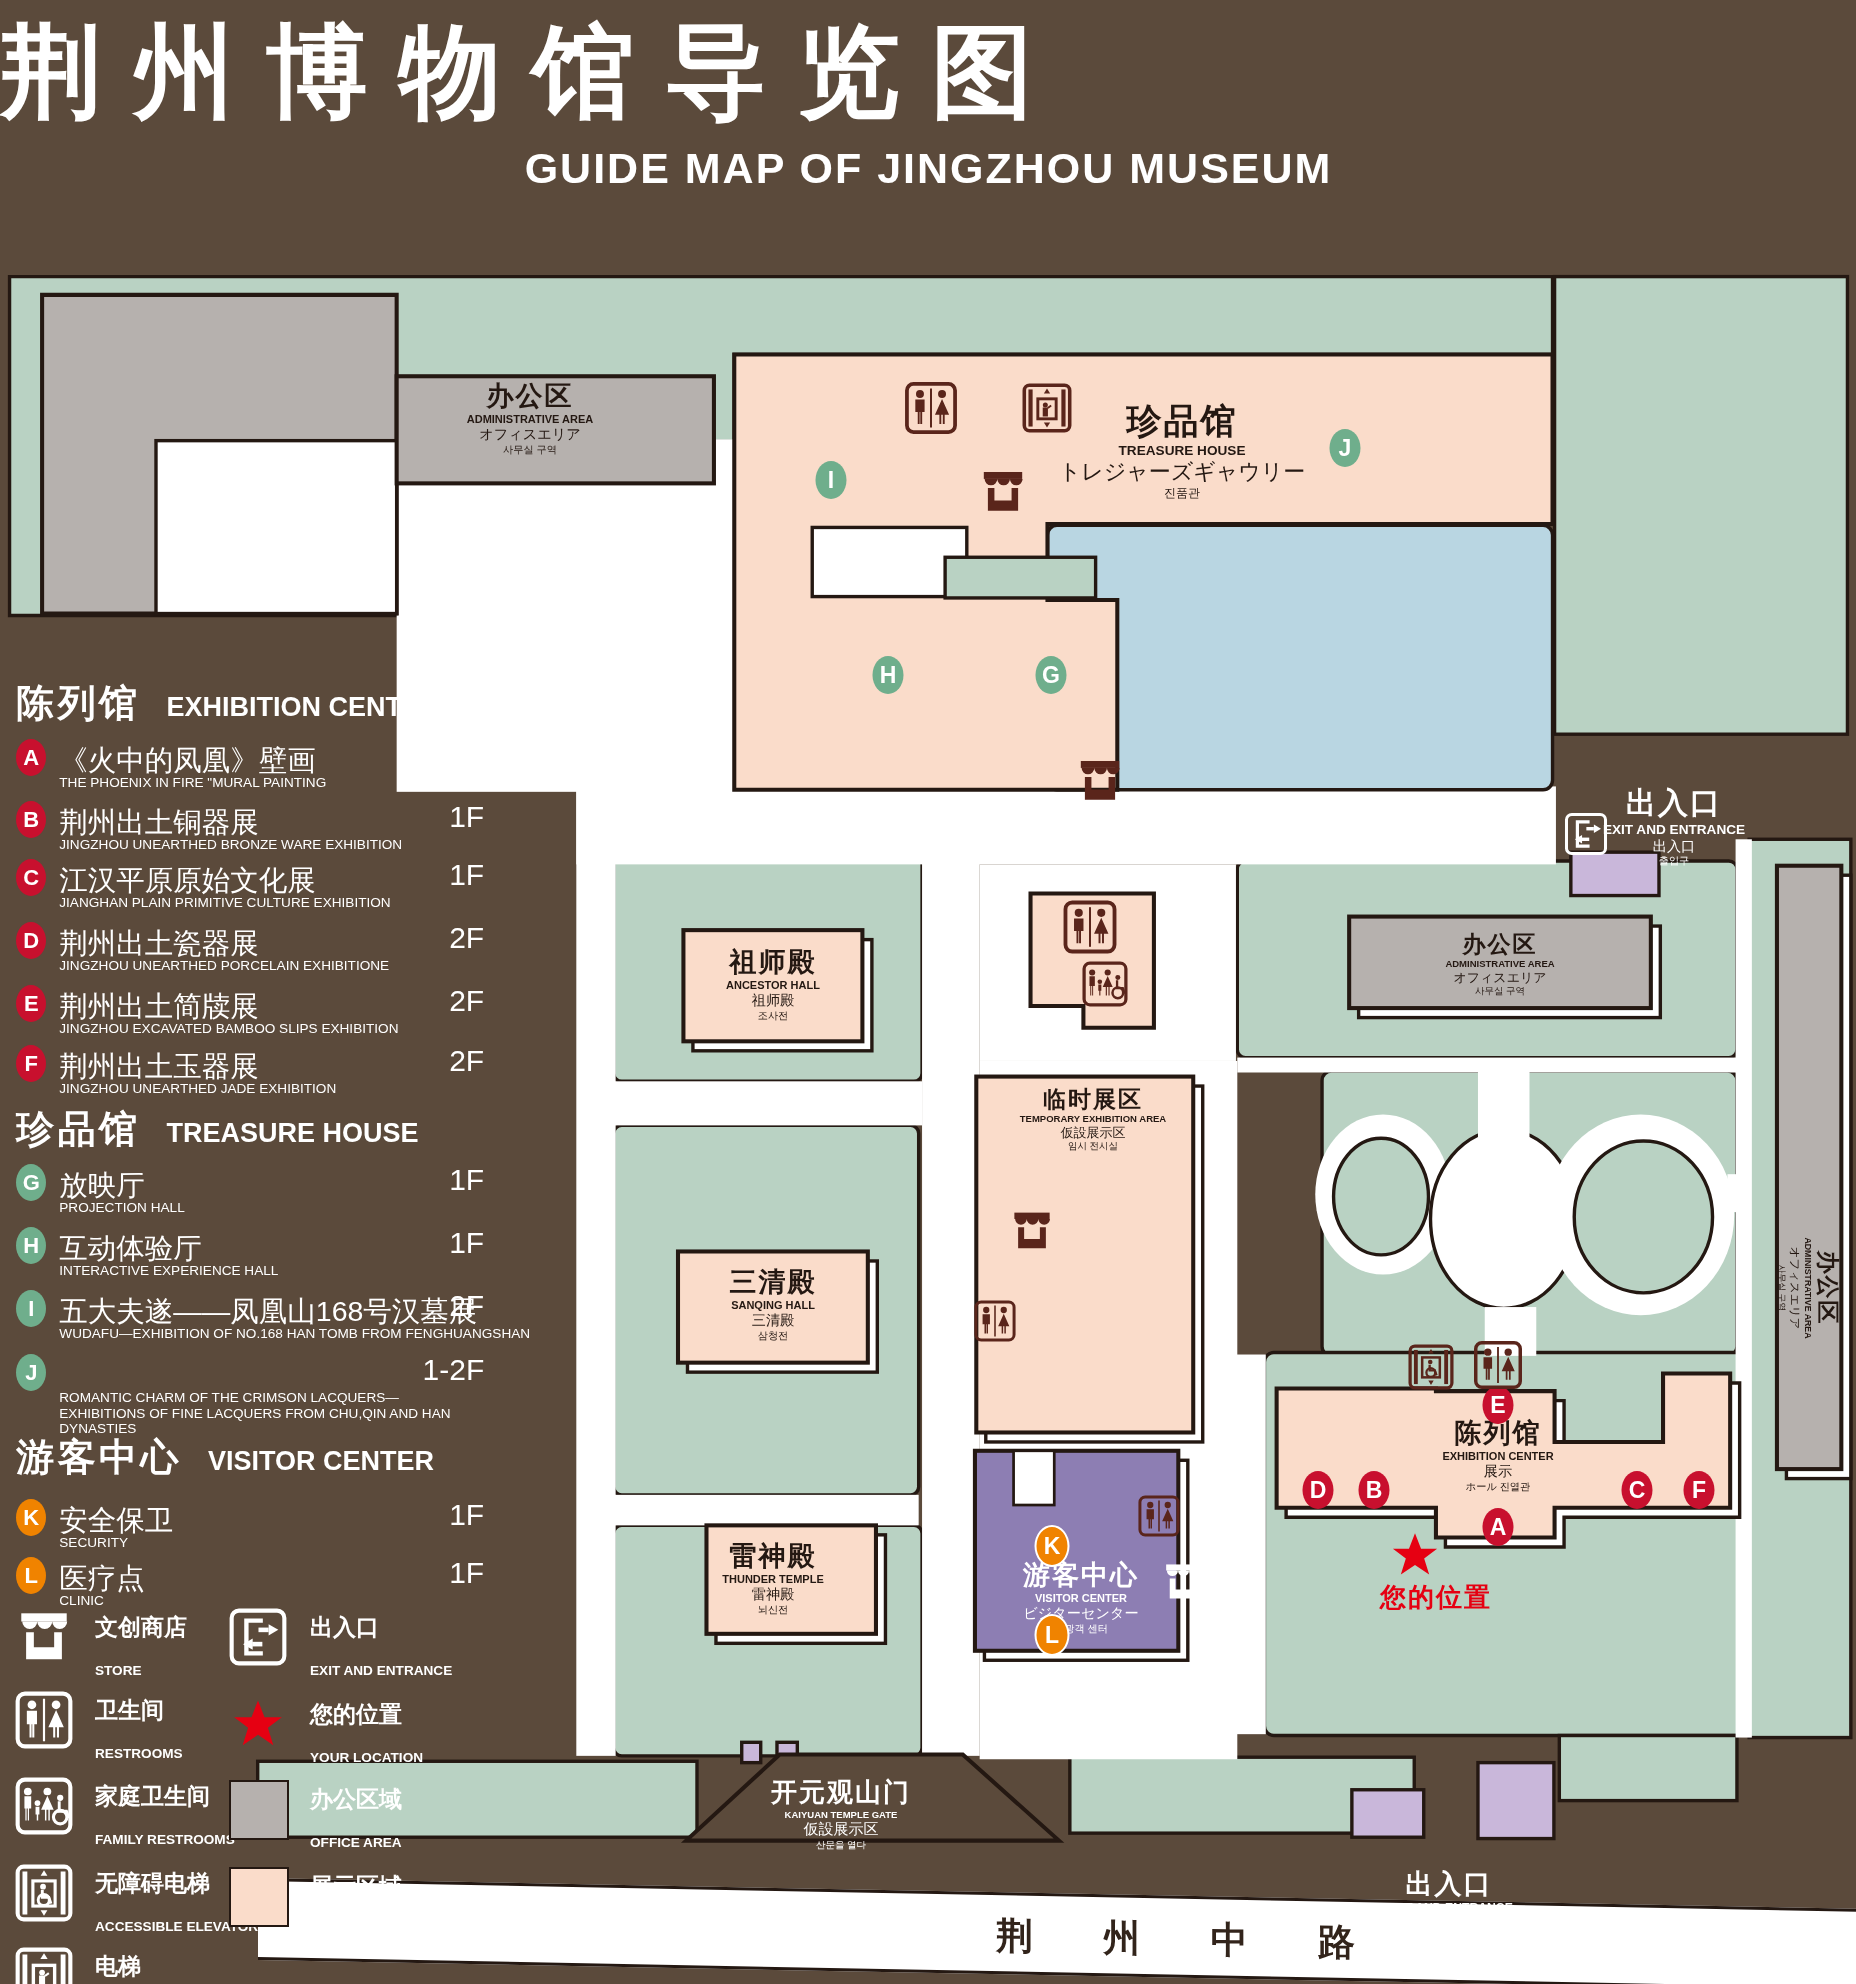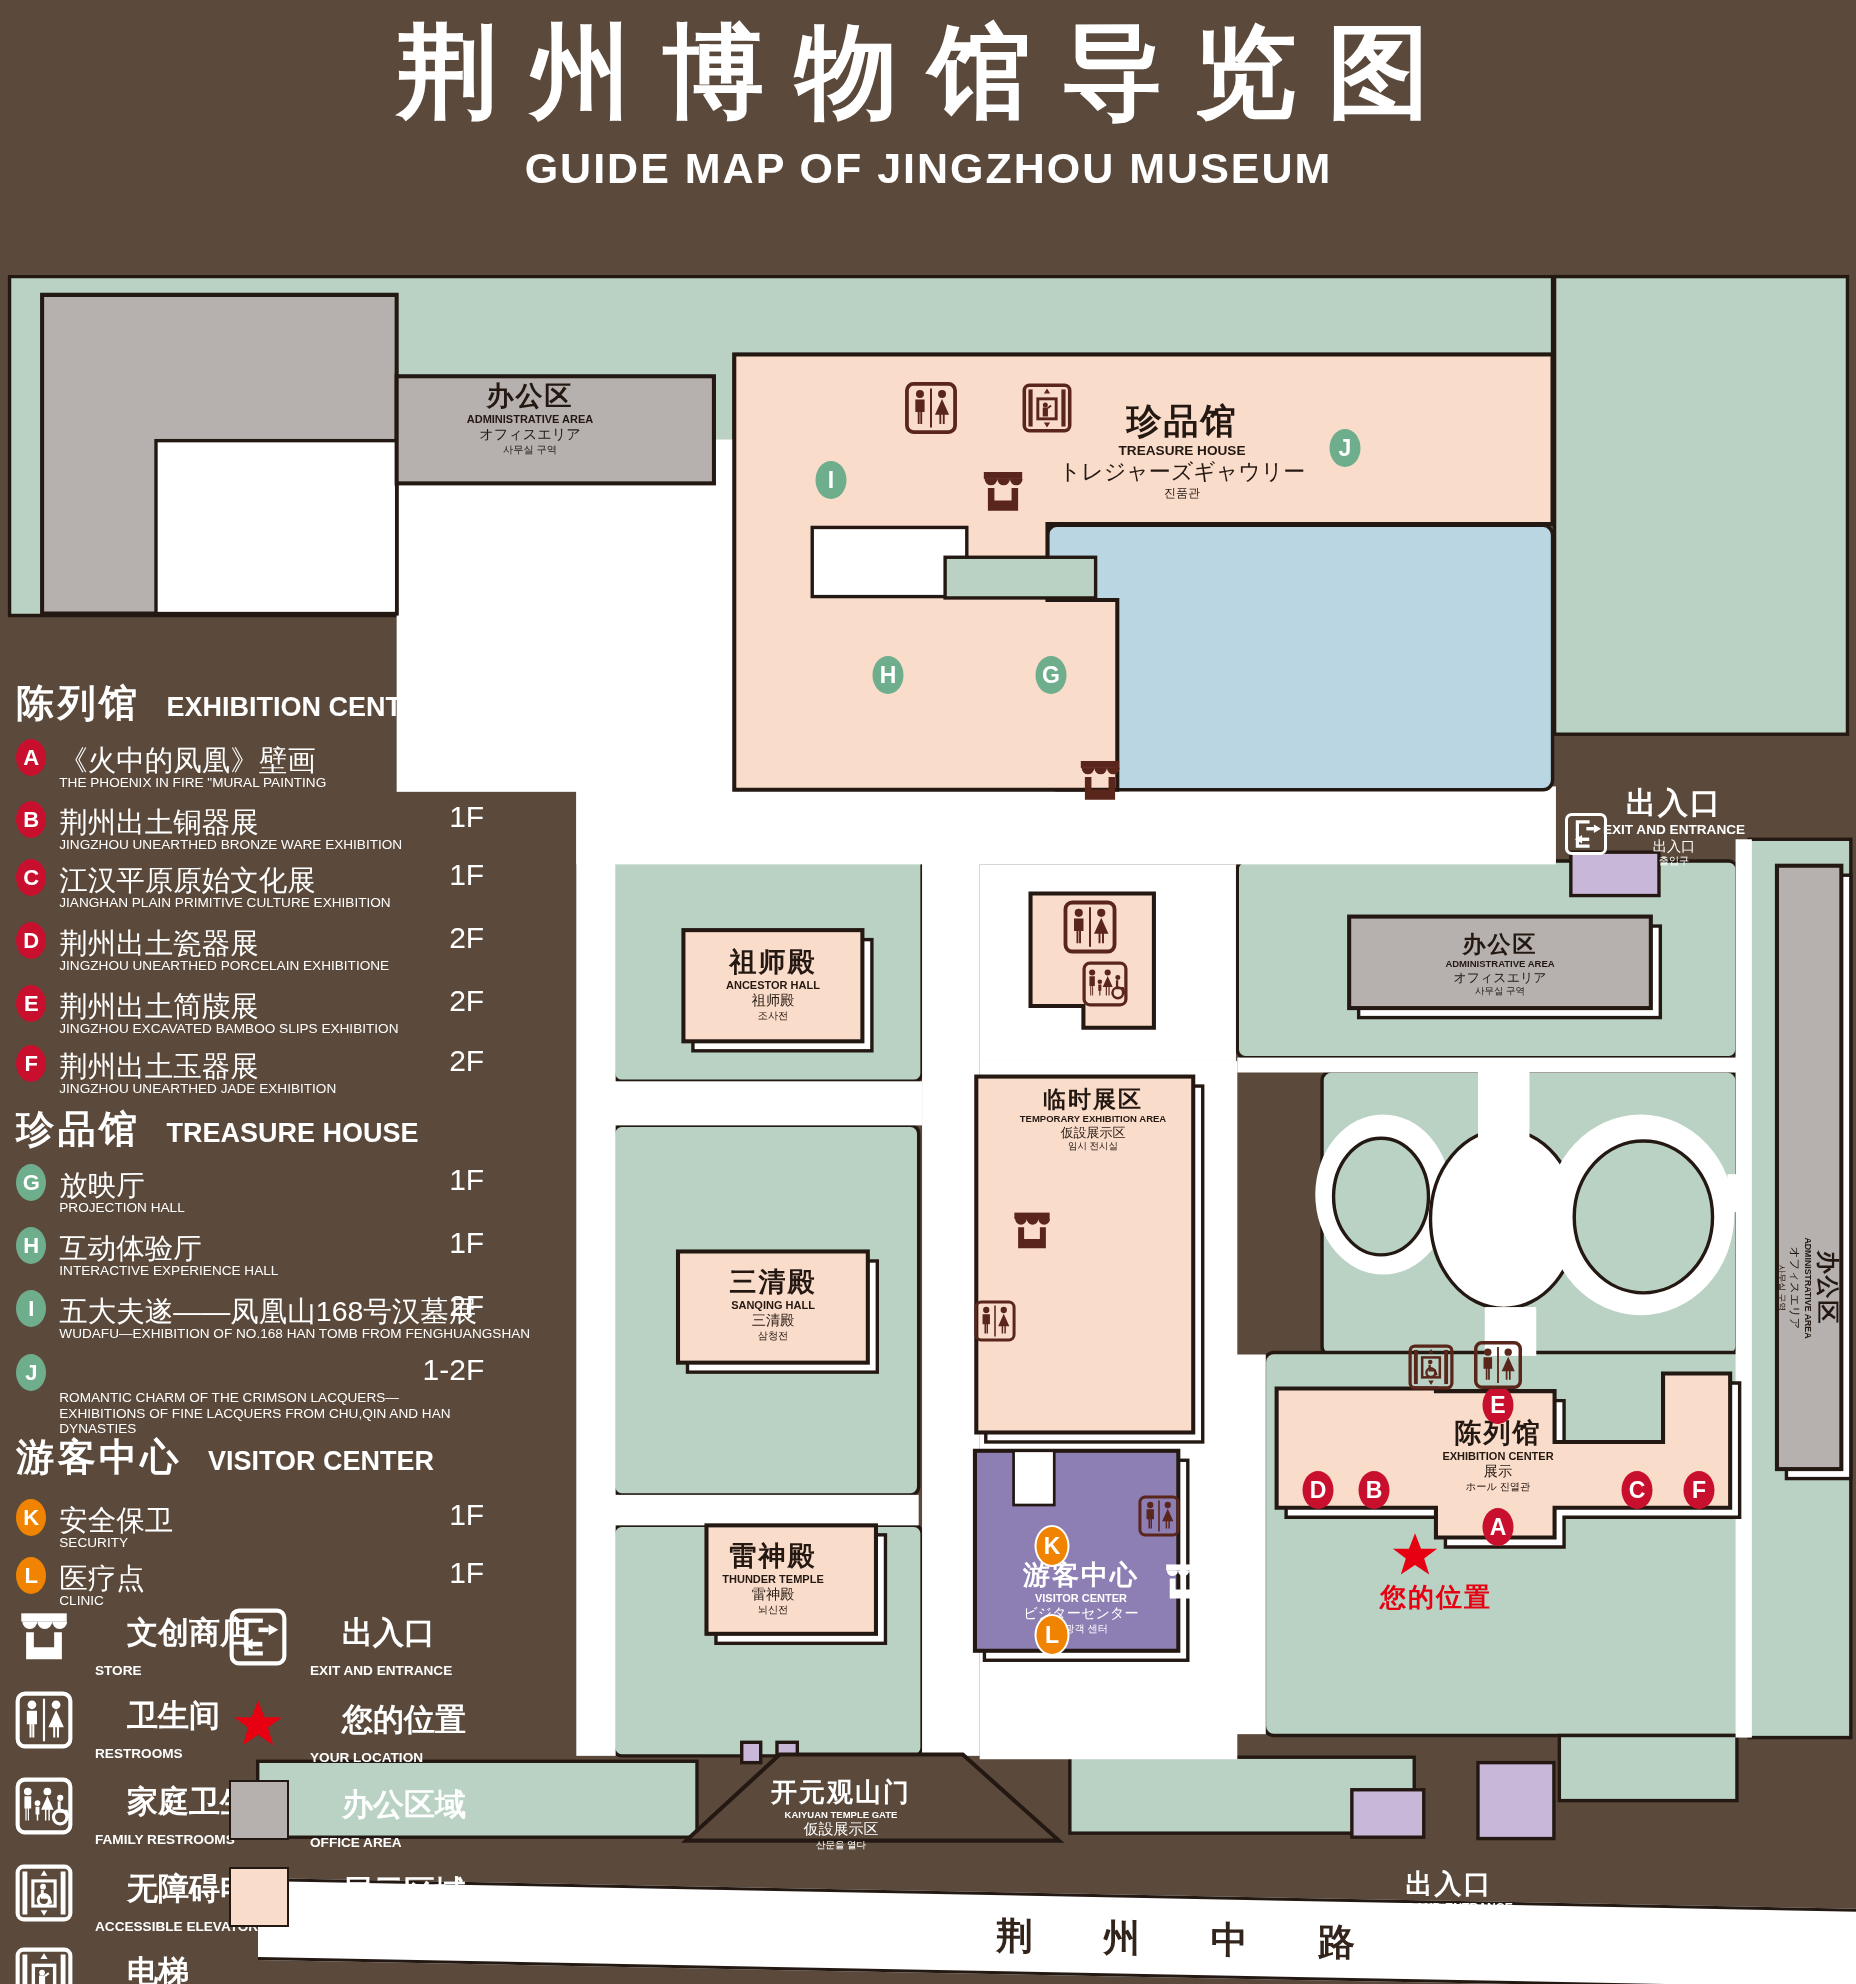--- a/index.html
+++ b/index.html
@@ -1,20 +1,20 @@
 <!DOCTYPE html>
 <html style="font-size:11px"><head>
 <meta charset="utf-8">
 <style>
   html,body{margin:0;padding:0;}
   body{width:1857px;height:1985px;position:relative;background:#5b4a3b;
        font-family:"Liberation Sans","DejaVu Sans",sans-serif;overflow:hidden;}
   .abs{position:absolute;}
   
-  .title-zh{position:absolute;left:0;top:5.4px;width:100%;text-align:center;color:#fff;
+  .title-zh{position:absolute;left:0;top:5.4px;width:100%;color:#fff;
             font-size:102px;font-weight:bold;letter-spacing:31px;font-family:Liberation Mono, monospace;}
   .title-en{position:absolute;left:0;top:144px;width:100%;text-align:center;color:#fff;
             font-size:43px;font-weight:bold;letter-spacing:2px;}
   
   .blabel{position:absolute;transform:translateX(-50%);text-align:center;color:#241812;white-space:nowrap;}
   .blabel div{line-height:1.22;}
   .blabel .t1{font-size:27px;font-weight:bold;letter-spacing:2px;}
   .blabel .t2{font-size:11px;font-weight:bold;}
   .blabel .t3{font-size:14.2px;}
   .blabel .t4{font-size:10.2px;}
@@ -43,21 +43,21 @@
   .lhead .zh{font-size:38px;font-weight:bold;letter-spacing:3.4px;}
   .lhead .en{font-size:27px;font-weight:bold;}
   .lrow{position:absolute;left:16.3px;width:472px;height:64px;color:#fff;}
   .lrow .mk2{position:absolute;left:0;top:1.4px;width:30px;height:37px;border-radius:50%;display:flex;
              align-items:center;justify-content:center;font-size:22px;font-weight:bold;color:#fff;}
   .lrow .zh{position:absolute;left:43px;top:4px;font-size:28.5px;white-space:nowrap;}
   .lrow .en{position:absolute;left:43px;top:37px;font-size:13.6px;white-space:nowrap;}
   .lrow .en.wrap{white-space:normal;width:407px;line-height:1.15;}
   .lrow .fl{position:absolute;right:4.1px;top:0;font-size:30px;}
   .srow{position:absolute;color:#fff;}
-  .srow .zh{position:absolute;left:80px;top:4.1px;font-size:31px;font-weight:bold;white-space:nowrap;margin-left:32px;}
+  .srow .zh{position:absolute;left:80px;top:4.1px;font-size:23px;font-weight:bold;white-space:nowrap;}
   .srow .en{position:absolute;left:80px;top:39px;font-size:13.6px;font-weight:bold;white-space:nowrap;margin-top:16px;}
   .srow.rcol .zh{left:81px;}
   .srow.rcol .en{left:81px;}
   .swatch{position:absolute;width:56px;height:56px;border:2.7px solid #241812;}
   .ic{position:absolute;transform:translate(-50%,-50%);}
   .red-note{position:absolute;transform:translateX(-50%);color:#e60012;font-size:26px;font-weight:bold;
             letter-spacing:2px;white-space:nowrap;}
   
   .road{position:absolute;left:258px;top:1878px;width:1599px;height:76px;background:#fff;
         border-top:3.4px solid #241812;border-bottom:3.4px solid #241812;transform:skewY(1.1deg);

